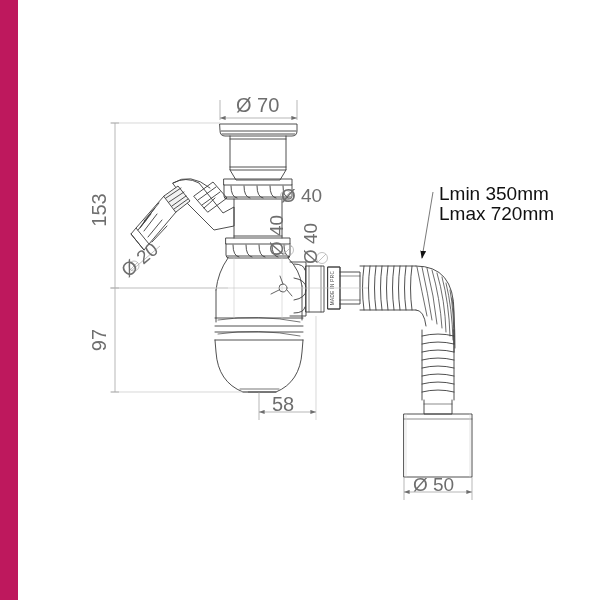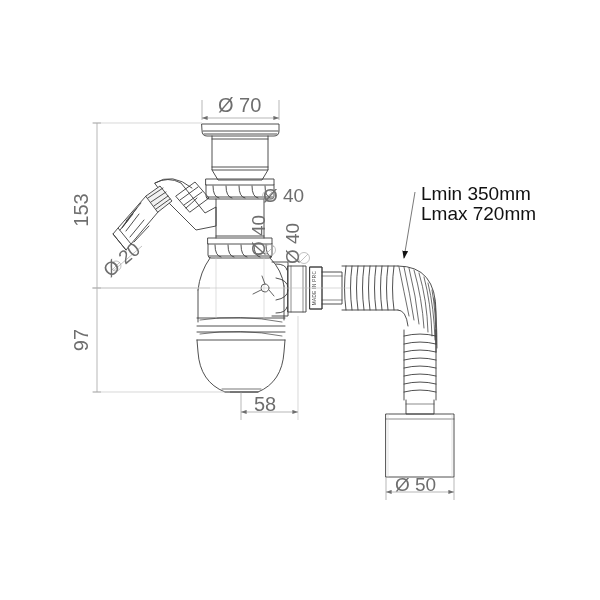--- a/index.html
+++ b/index.html
@@ -2,21 +2,21 @@
 <html><head>
 <meta charset="utf-8">
 <title>Bottle Trap Technical Drawing</title>
 <style>
   html,body{margin:0;padding:0;background:#ffffff;}
   body{
     width:600px;height:600px;overflow:hidden;
     font-family:"Liberation Sans", sans-serif;
     position:relative;
   }
-  #stage{position:absolute;inset:0;width:580px;height:600px;background:#be185d;}
+  #stage{position:absolute;inset:0;width:580px;height:600px;background:#be185d;padding-left:18px;}
   svg{display:block;}
   .dimtext{font-family:"Liberation Sans", sans-serif;fill:#6e6e6e;}
   .notetext{font-family:"Liberation Sans", sans-serif;fill:#111111;}
   .micro{font-family:"Liberation Sans", sans-serif;fill:#4a4a4a;}
 </style>
 </head>
 <body>
 
 <div id="stage">
 <svg width="600" height="600" viewBox="0 0 600 600" xmlns="http://www.w3.org/2000/svg">

